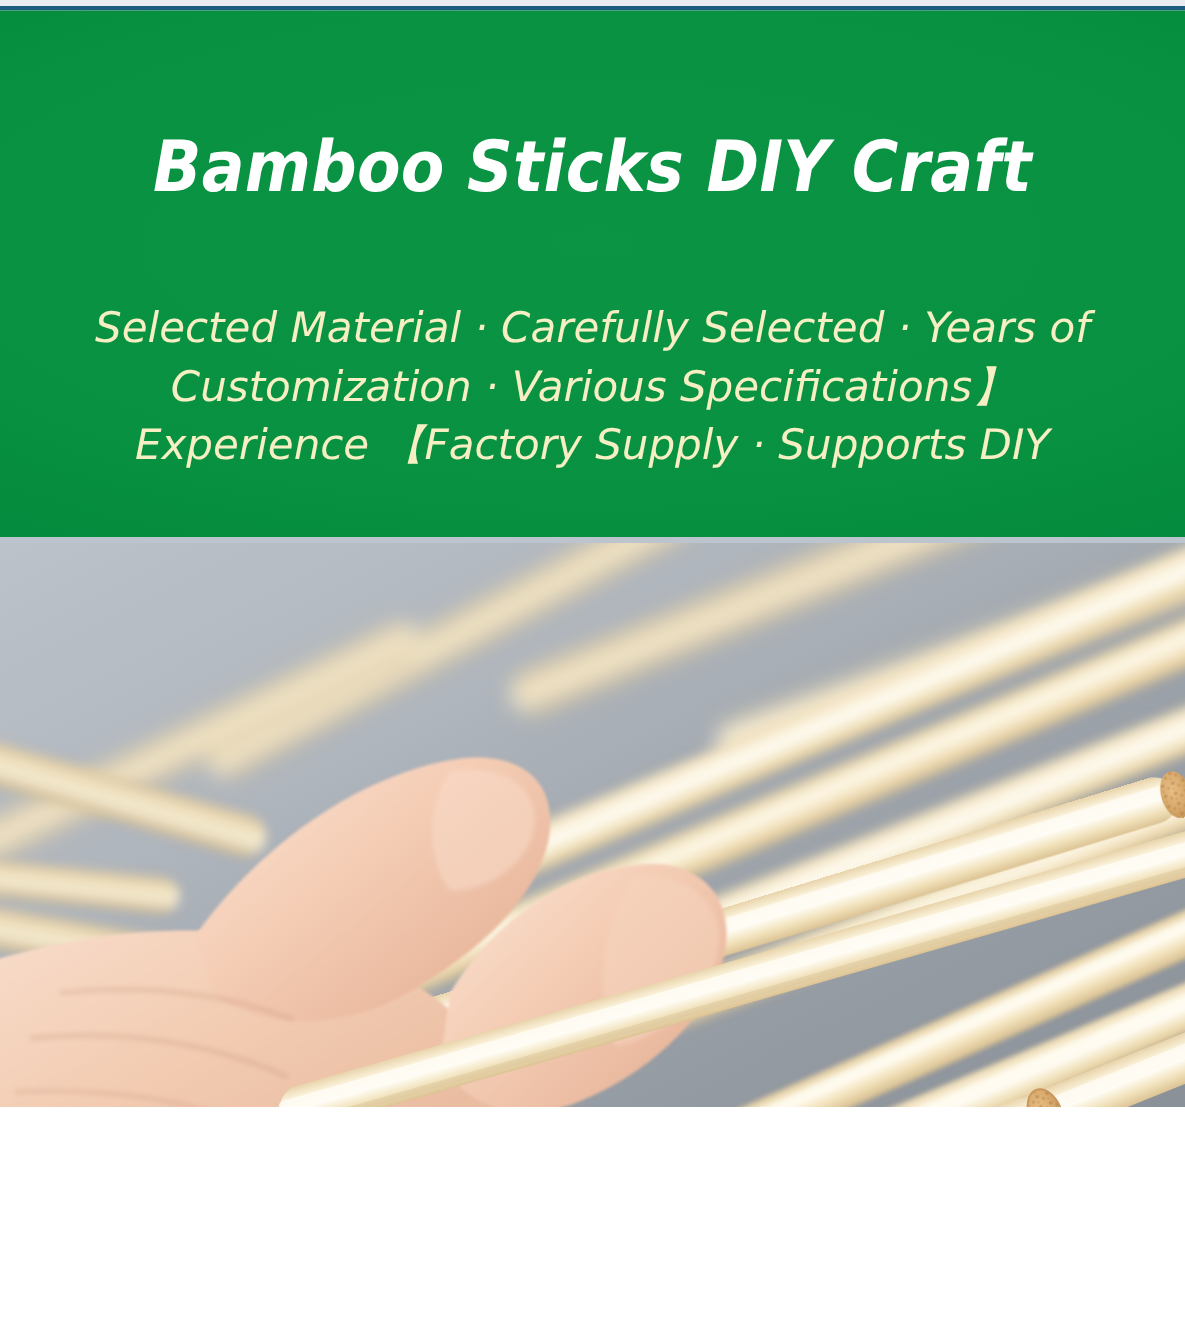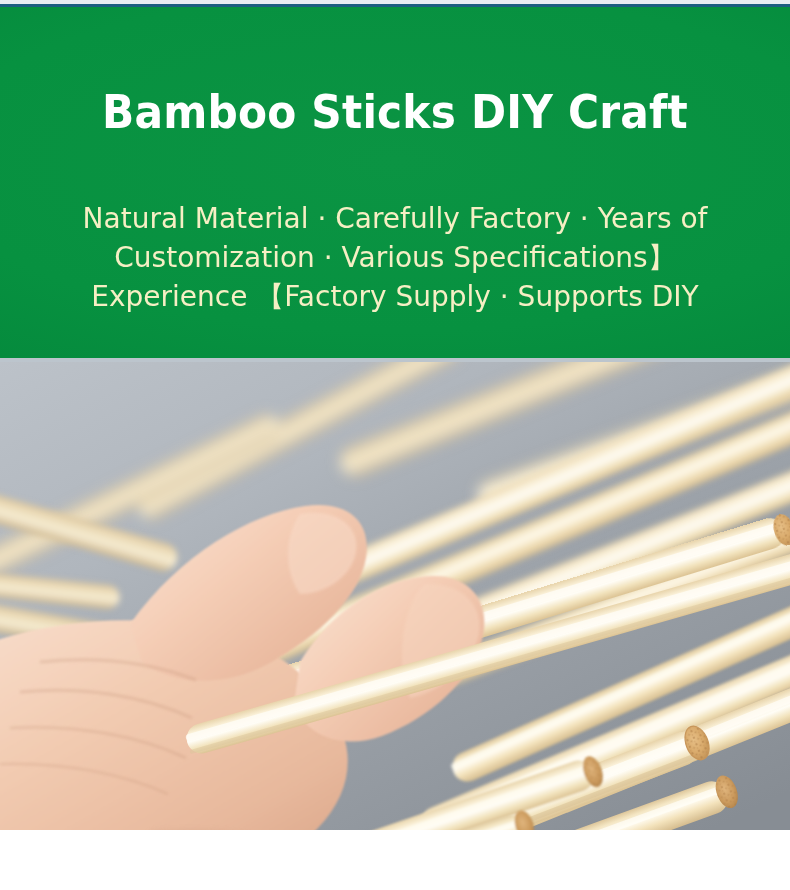--- a/index.html
+++ b/index.html
@@ -2,21 +2,21 @@
 <html><head>
 <meta charset="utf-8">
 <title>Bamboo Sticks DIY Craft</title>
 <style>
   html,body{margin:0;padding:0;}
   body{
     width:790px;height:890px;overflow:hidden;
     background:#ffffff;
     font-family:"DejaVu Sans","Liberation Sans",sans-serif;
   }
-  .page{position:relative;width:790px;height:830px;overflow:hidden;}
+  .page{position:relative;width:790px;height:738px;overflow:hidden;font-style:italic;}
 
   
   .top-strip{position:absolute;left:0;top:0;width:790px;height:4px;background:#e9edf2;}
   .top-rule{position:absolute;left:0;top:4px;width:790px;height:3px;background:#1d5e80;}
 
   
   .banner{
     position:absolute;left:0;top:7px;width:790px;height:351px;
     background:
       radial-gradient(140% 115% at 50% 44%, #0b9443 0%, #079140 42%, #03853a 78%, #02803a 100%);
@@ -60,21 +60,21 @@
 
 <div class="page">
 
   <div class="top-strip"></div>
   <div class="top-rule"></div>
 
   <div class="banner">
     <div class="banner-title">Bamboo Sticks DIY Craft</div>
 
     <div class="banner-sub">
-      <span class="ln">Natural Material · Carefully Factory · Years of</span>
+      <span class="ln">Selected Material · Carefully Selected · Years of</span>
       <span class="ln">Customization · Various Specifications】</span>
       <span class="ln">Experience 【Factory Supply · Supports DIY</span>
     </div>
   </div>
 
   <div class="mid-rule"></div>
 
   <div class="photo">
     <svg viewBox="0 0 790 528" preserveAspectRatio="none">
       <defs>

